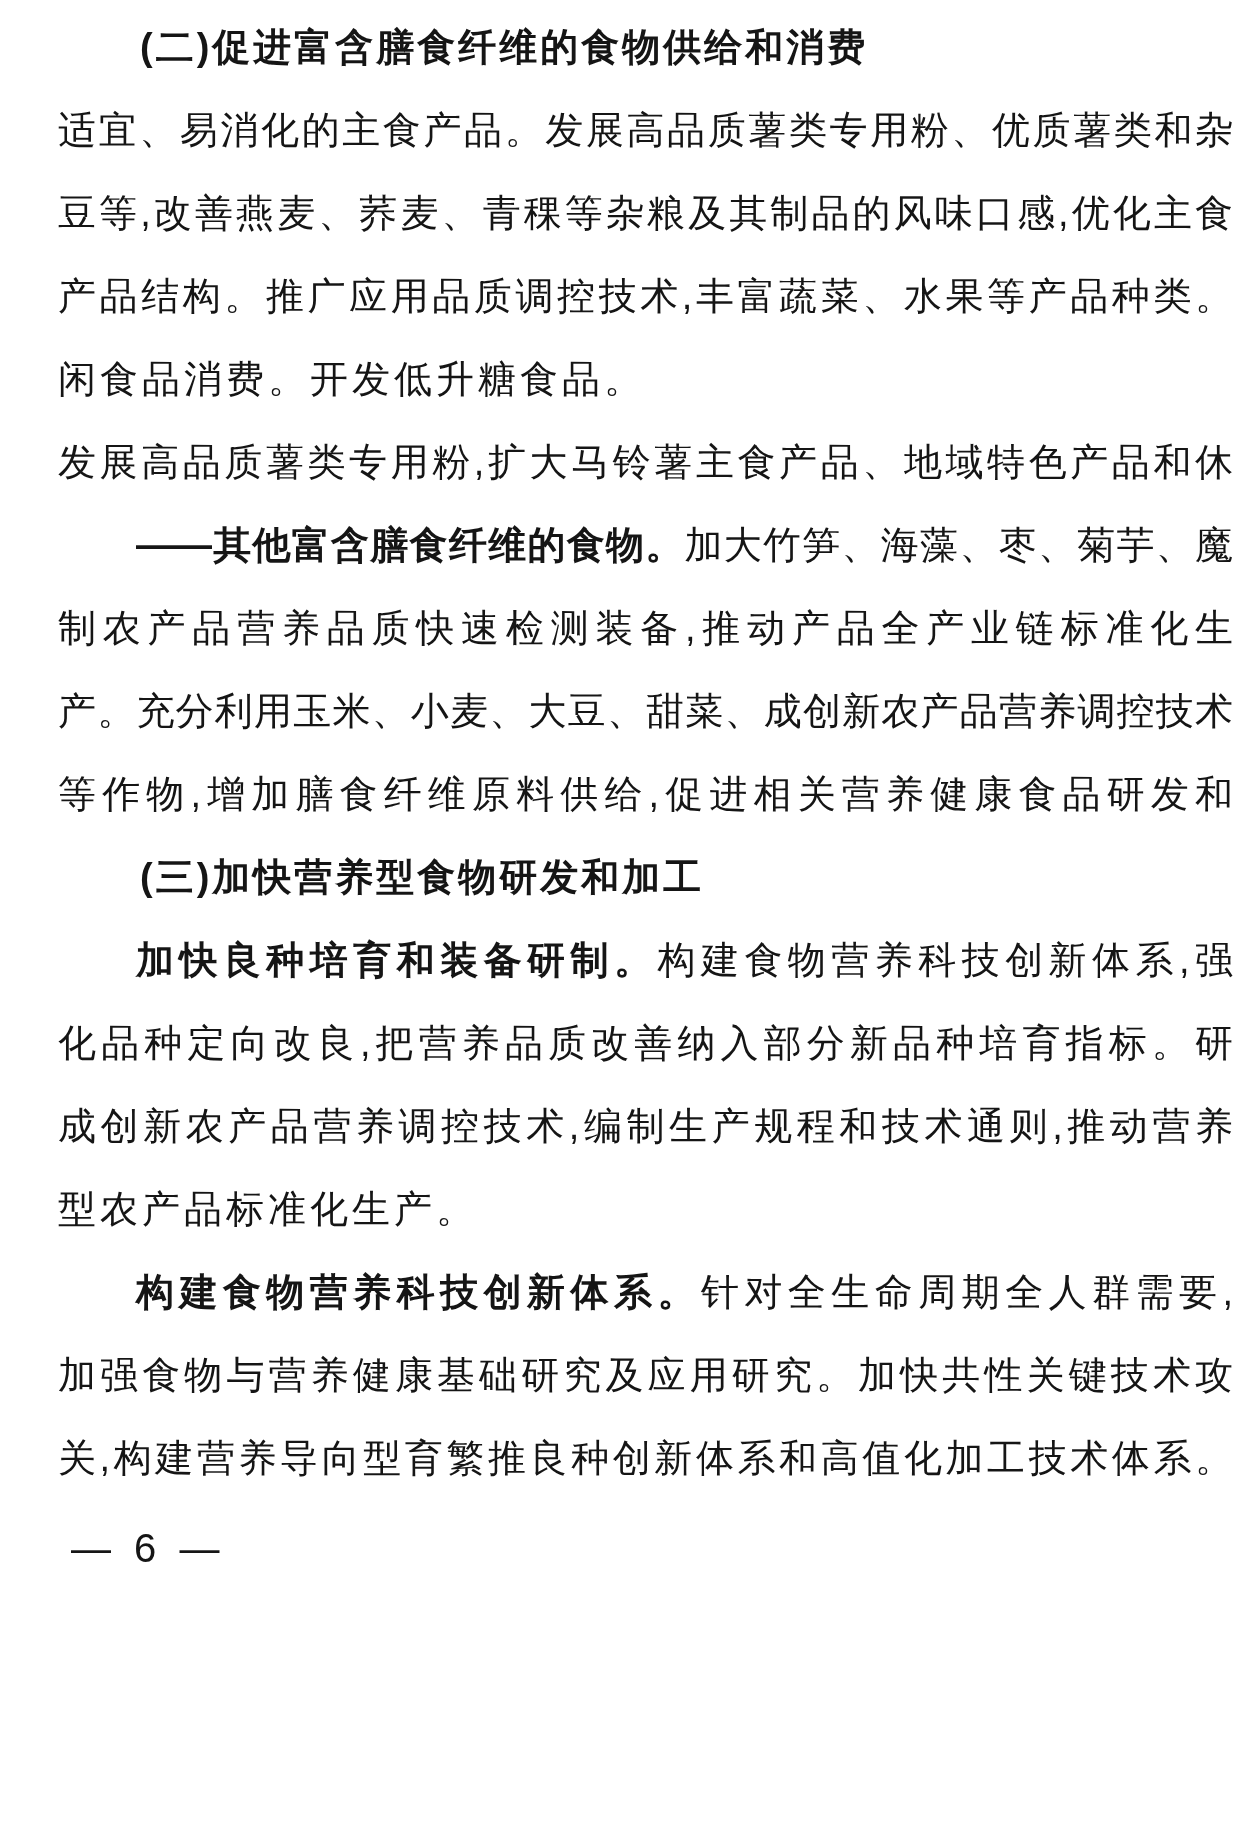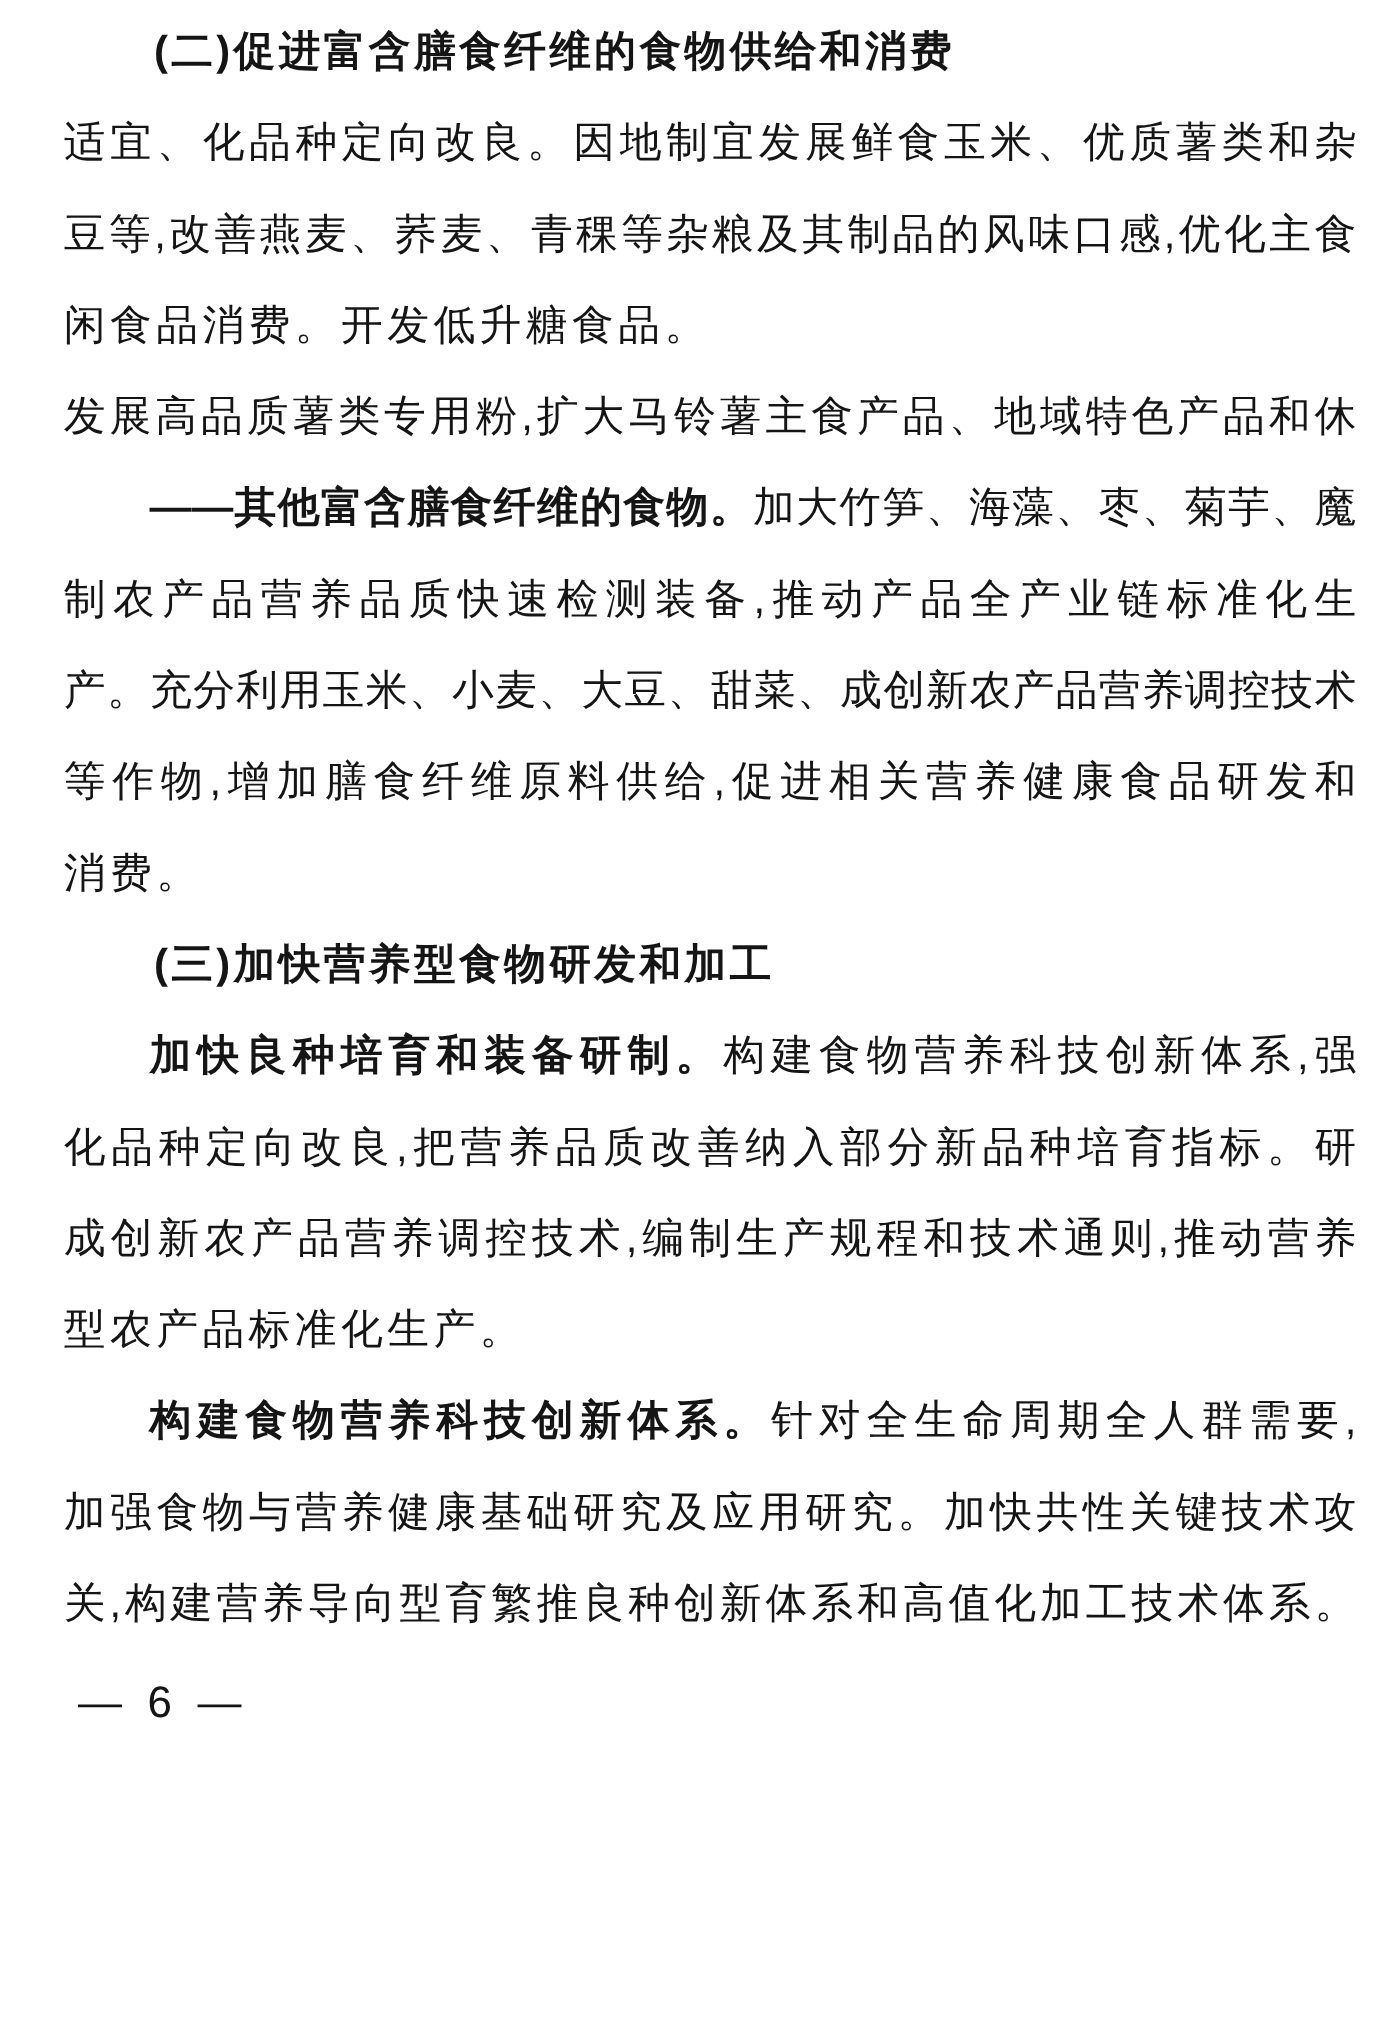--- a/index.html
+++ b/index.html
@@ -57,29 +57,29 @@
     color: #151515;
     text-align: left;
   }
 </style>
 </head>
 <body>
 
 <div class="page">
   <div class="doc">
       <div class="line noj ind head"><span class="b">(二)促进富含膳食纤维的食物供给和消费</span></div>
-      <div class="line just"><span>适宜、化品种定向改良。因地制宜发展鲜食玉米、优质薯类和杂</span></div>
+      <div class="line just"><span>适宜、易消化的主食产品。发展高品质薯类专用粉、优质薯类和杂</span></div>
       <div class="line just"><span>豆等,改善燕麦、荞麦、青稞等杂粮及其制品的风味口感,优化主食</span></div>
+      <div class="line just"><span>产品结构。推广应用品质调控技术,丰富蔬菜、水果等产品种类。</span></div>
       <div class="line noj"><span>闲食品消费。开发低升糖食品。</span></div>
       <div class="line just"><span>发展高品质薯类专用粉,扩大马铃薯主食产品、地域特色产品和休</span></div>
       <div class="line just ind"><span class="b">——其他富含膳食纤维的食物。</span><span>加大竹笋、海藻、枣、菊芋、魔</span></div>
       <div class="line just"><span>制农产品营养品质快速检测装备,推动产品全产业链标准化生</span></div>
       <div class="line just"><span>产。充分利用玉米、小麦、大豆、甜菜、成创新农产品营养调控技术</span></div>
       <div class="line just"><span>等作物,增加膳食纤维原料供给,促进相关营养健康食品研发和</span></div>
-      <div class="line noj"><span>消费。</span></div>
       <div class="line noj ind head"><span class="b">(三)加快营养型食物研发和加工</span></div>
       <div class="line just ind"><span class="b">加快良种培育和装备研制。</span><span>构建食物营养科技创新体系,强</span></div>
       <div class="line just"><span>化品种定向改良,把营养品质改善纳入部分新品种培育指标。研</span></div>
       <div class="line just"><span>成创新农产品营养调控技术,编制生产规程和技术通则,推动营养</span></div>
       <div class="line noj"><span>型农产品标准化生产。</span></div>
       <div class="line just ind"><span class="b">构建食物营养科技创新体系。</span><span>针对全生命周期全人群需要,</span></div>
       <div class="line just"><span>加强食物与营养健康基础研究及应用研究。加快共性关键技术攻</span></div>
       <div class="line just"><span>关,构建营养导向型育繁推良种创新体系和高值化加工技术体系。</span></div>
     </div>
   <div class="footer">

